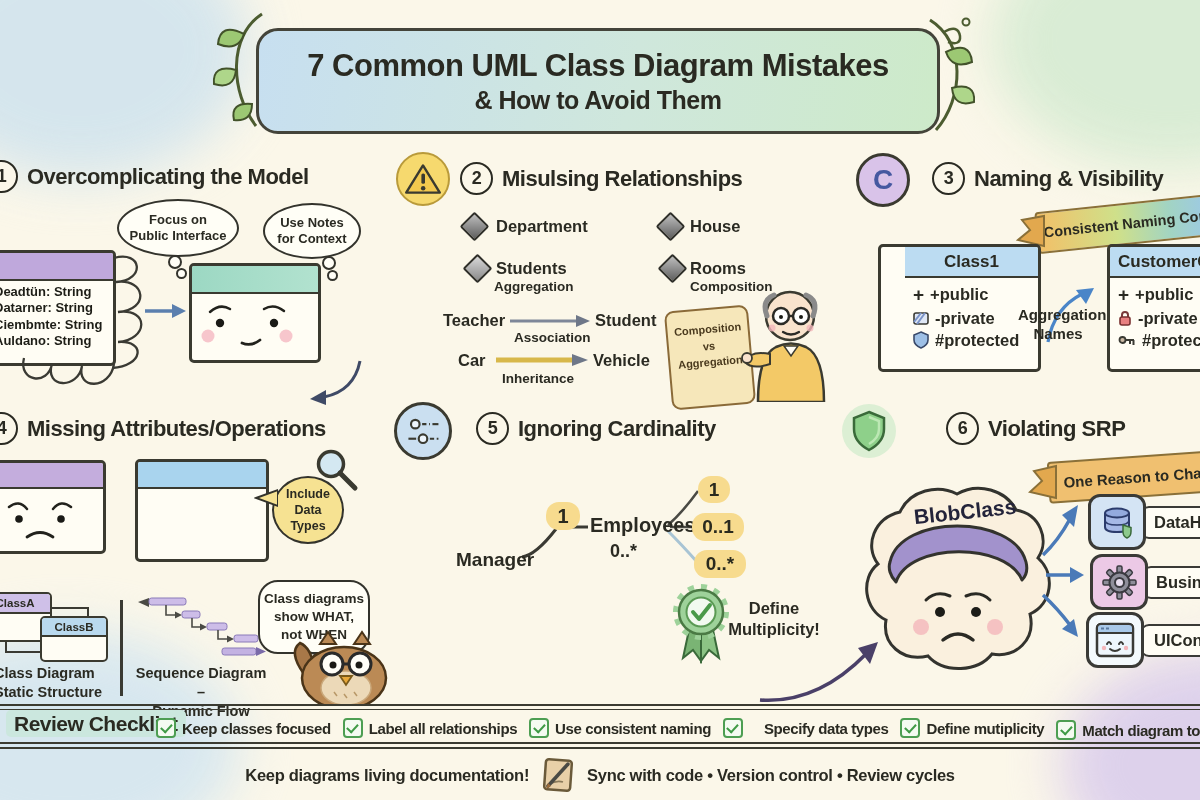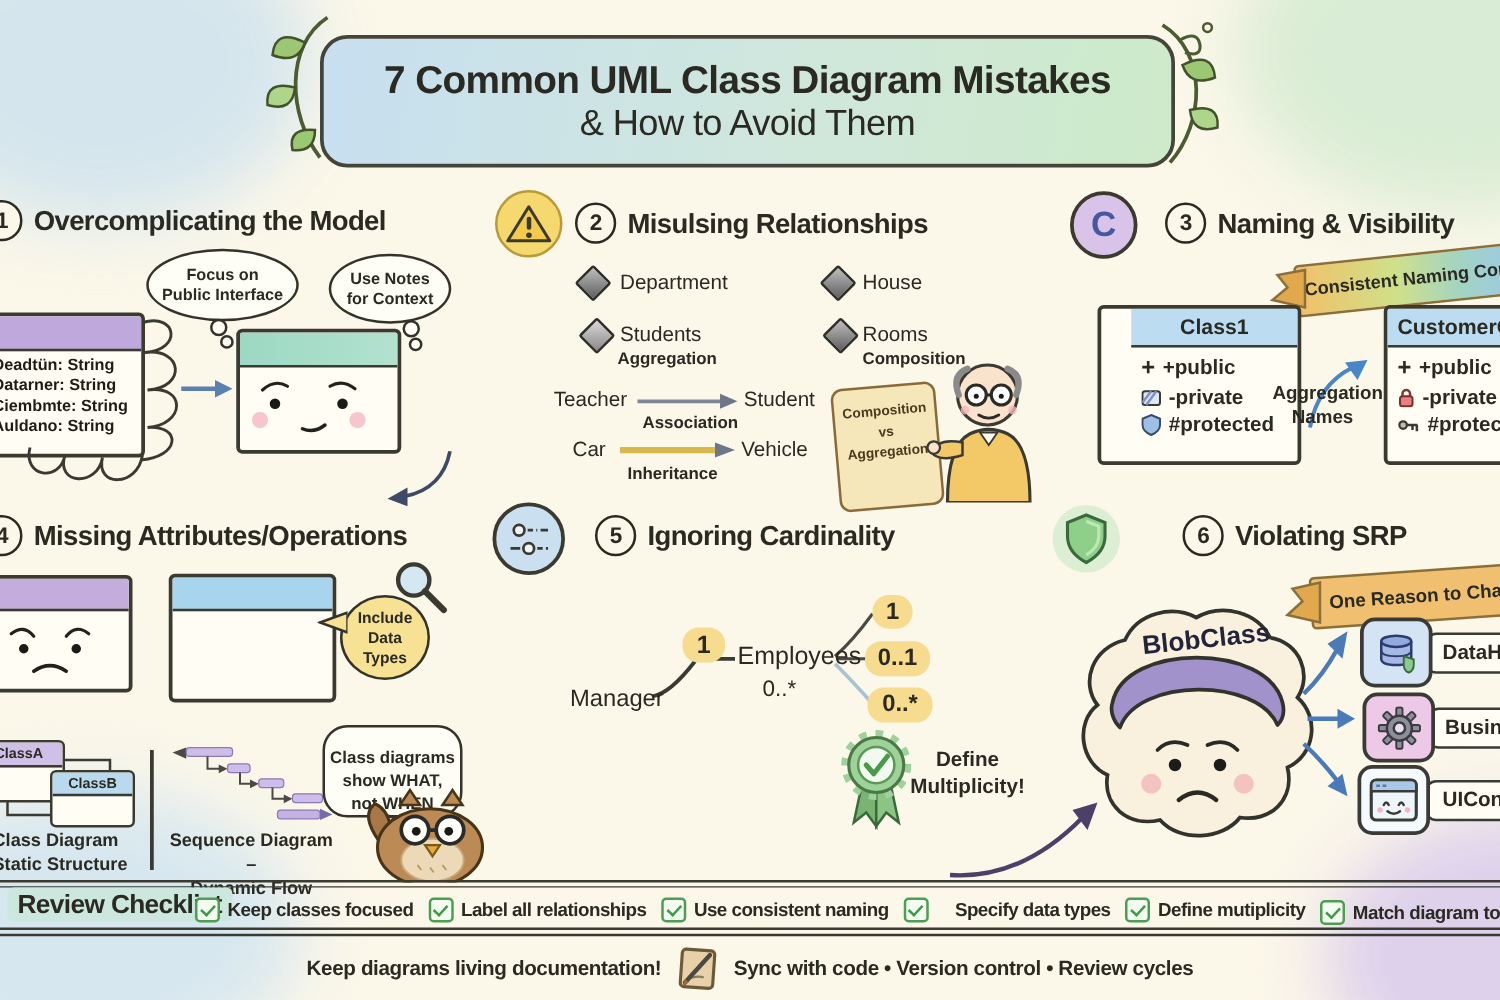--- a/index.html
+++ b/index.html
@@ -5,21 +5,21 @@
   html,body{margin:0;padding:0;background:#e8e4d8;}
   .stage{position:relative;width:1200px;height:800px;background:#fbf7e9;overflow:hidden;
          font-family:"Liberation Sans","DejaVu Sans",sans-serif;color:#2a2a22;}
   .abs{position:absolute;}
   .wash{position:absolute;border-radius:50%;filter:blur(26px);}
   
   .banner{position:absolute;left:256px;top:28px;width:678px;height:100px;border:3.5px solid #44443a;
           border-radius:22px;background:linear-gradient(100deg,#c7dff0 0%,#cfe7dc 55%,#cdeac9 100%);
           display:flex;flex-direction:column;align-items:center;justify-content:center;}
   .banner .t1{font-size:31px;font-weight:bold;letter-spacing:-0.5px;line-height:1.2;}
-  .banner .t2{font-size:29px;font-weight:normal;letter-spacing:-0.5px;line-height:1.2;text-align:center;}
+  .banner .t2{font-size:25px;font-weight:bold;letter-spacing:-0.5px;line-height:1.2;text-align:center;}
   
   .sec-head{position:absolute;display:flex;align-items:center;gap:9px;font-weight:bold;
             font-size:22px;letter-spacing:-0.5px;white-space:nowrap;}
   .numc{display:flex;align-items:center;justify-content:center;width:29px;height:29px;flex:none;
         border:2.5px solid #2a2a22;border-radius:50%;font-size:18px;font-weight:bold;background:#fbf7e9;}
   
   .uml{position:absolute;border:3px solid #3a3a30;border-radius:5px;background:#fffdf4;overflow:hidden;}
   .uml .hd{border-bottom:2.5px solid #3a3a30;font-weight:bold;text-align:center;
            display:flex;align-items:center;justify-content:center;}
   .attrs{font-weight:bold;font-size:13px;line-height:1.25;padding:3px 5px;color:#1d1d16;white-space:nowrap;}
@@ -29,21 +29,21 @@
            display:flex;flex-direction:column;align-items:center;justify-content:center;
            font-weight:bold;font-size:13px;line-height:1.2;text-align:center;}
   .dot{position:absolute;border:2px solid #33332c;border-radius:50%;background:#fffef6;}
   .speech{position:absolute;border:2.5px solid #33332c;background:#fffef6;font-weight:bold;text-align:center;}
   
   .pill{position:absolute;background:#f7db8e;border-radius:13px;font-weight:bold;text-align:center;color:#2a2a1e;}
   .ribbon{position:absolute;border:2.5px solid #8a7038;display:flex;align-items:center;justify-content:center;
           font-weight:bold;white-space:nowrap;overflow:hidden;}
   .diamond{position:absolute;width:17px;height:17px;transform:rotate(45deg);
            background:linear-gradient(135deg,#bdbdbd,#5f5f5f);border:2px solid #2f2f2a;border-radius:2px;}
-  .rel-label{position:absolute;font-weight:normal;font-size:16.5px;white-space:nowrap;}
+  .rel-label{position:absolute;font-weight:bold;font-size:16.5px;white-space:nowrap;}
   .sub-label{position:absolute;font-weight:bold;font-size:13.5px;white-space:nowrap;}
   .badge{position:absolute;border-radius:50%;display:flex;align-items:center;justify-content:center;}
   .ibox{position:absolute;width:52px;height:50px;border:3px solid #3a3a36;border-radius:12px;
         display:flex;align-items:center;justify-content:center;}
   .tlabel{position:absolute;border:2.5px solid #3a3a36;border-radius:9px;background:#fffdf4;
           font-weight:bold;font-size:16.5px;padding:5px 12px;white-space:nowrap;}
   
   .rule{position:absolute;left:-4px;right:-4px;height:2.2px;background:#3b3b31;}
   .cl-row{position:absolute;left:156px;top:712px;display:flex;gap:12px;align-items:center;white-space:nowrap;}
   .cl-item{display:flex;align-items:center;gap:6px;font-weight:bold;font-size:15px;letter-spacing:-0.4px;}
@@ -470,21 +470,21 @@
     <path d="M82,34 V43 H95" fill="none" stroke="#4a4a44" stroke-width="1.6"></path>
       <polygon points="98,43 91,39.5 91,46.5" fill="#4a4a44"></polygon>
     <rect x="98" y="39" width="24" height="7" rx="2.5" fill="#cdbde8" stroke="#8a7ab8"></rect>
     <rect x="86" y="52" width="34" height="7" rx="2.5" fill="#c3b2e2" stroke="#8a7ab8"></rect>
     <polygon points="130,55.5 120,51 120,60" fill="#7a6aa8"></polygon>
   </svg>
   <div class="abs" style="left:134px;top:664px;width:134px;text-align:center;font-weight:bold;font-size:14.5px;line-height:1.3;">
     <div>Sequence Diagram –</div>
     <div>Dynamic Flow</div>
   </div>
-  <div class="speech" style="left:258px;top:580px;width:108px;height:70px;border-radius:20px;font-size:13.5px;line-height:1.35;display:flex;flex-direction:column;justify-content:flex-end;">
+  <div class="speech" style="left:258px;top:580px;width:108px;height:70px;border-radius:20px;font-size:13.5px;line-height:1.35;display:flex;flex-direction:column;justify-content:center;">
     <div>Class diagrams</div>
     <div>show WHAT,</div>
     <div>not WHEN</div>
   </div>
   <svg class="abs" style="left:296px;top:648px;" width="22" height="22" viewBox="0 0 22 22">
     <polygon points="2,2 20,6 6,20" fill="#fffef6" stroke="#33332c" stroke-width="2.3"></polygon>
   </svg>
   <svg class="abs" style="left:282px;top:630px;" width="118" height="76" viewBox="0 0 118 76">
     <path d="M22,44 Q6,22 18,13 Q30,18 32,40 Z" fill="#a87848" stroke="#4a3418" stroke-width="2.5"></path>
     <polygon points="38,14 46,2 54,14" fill="#bb8a55" stroke="#4a3418" stroke-width="2"></polygon>

